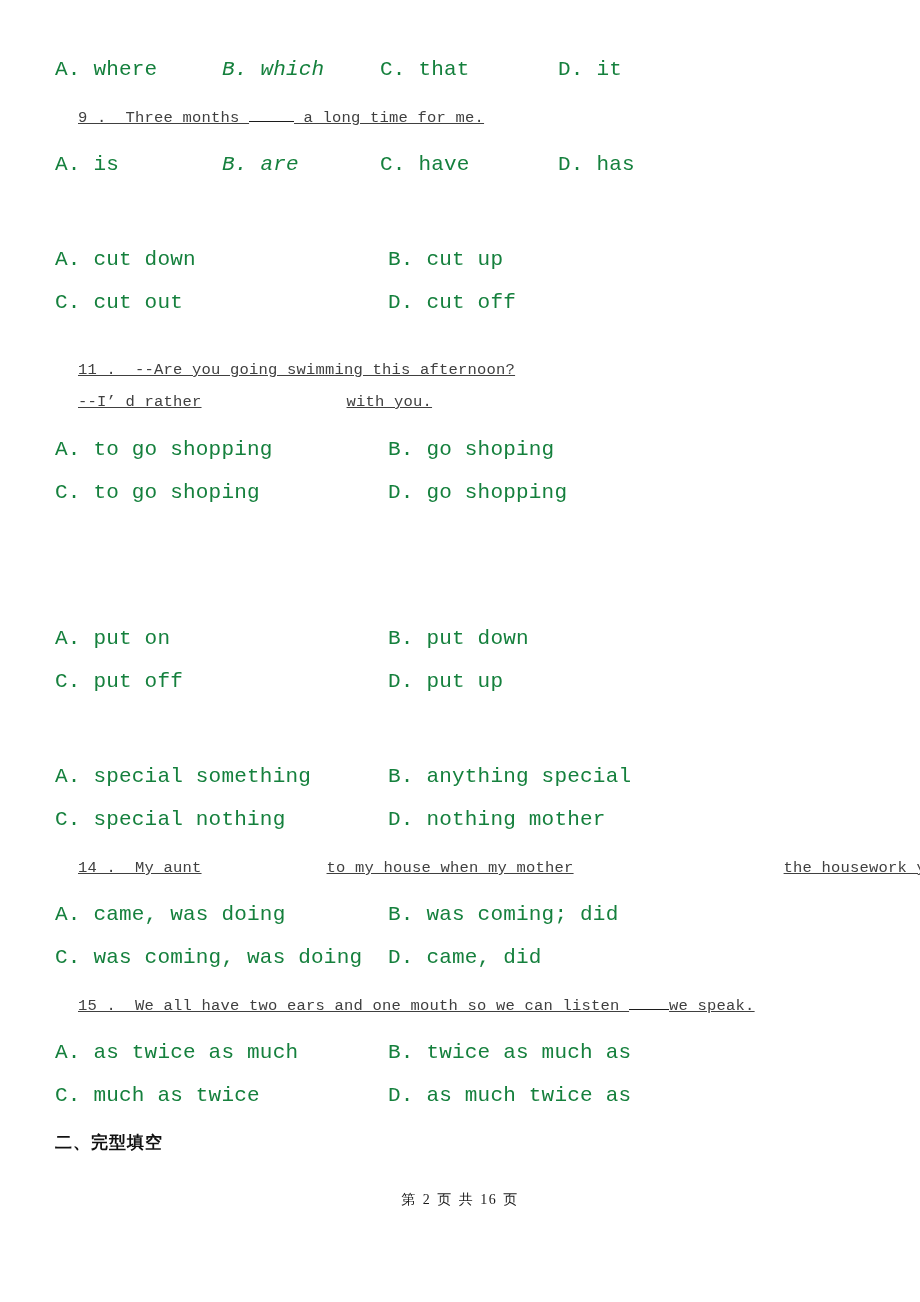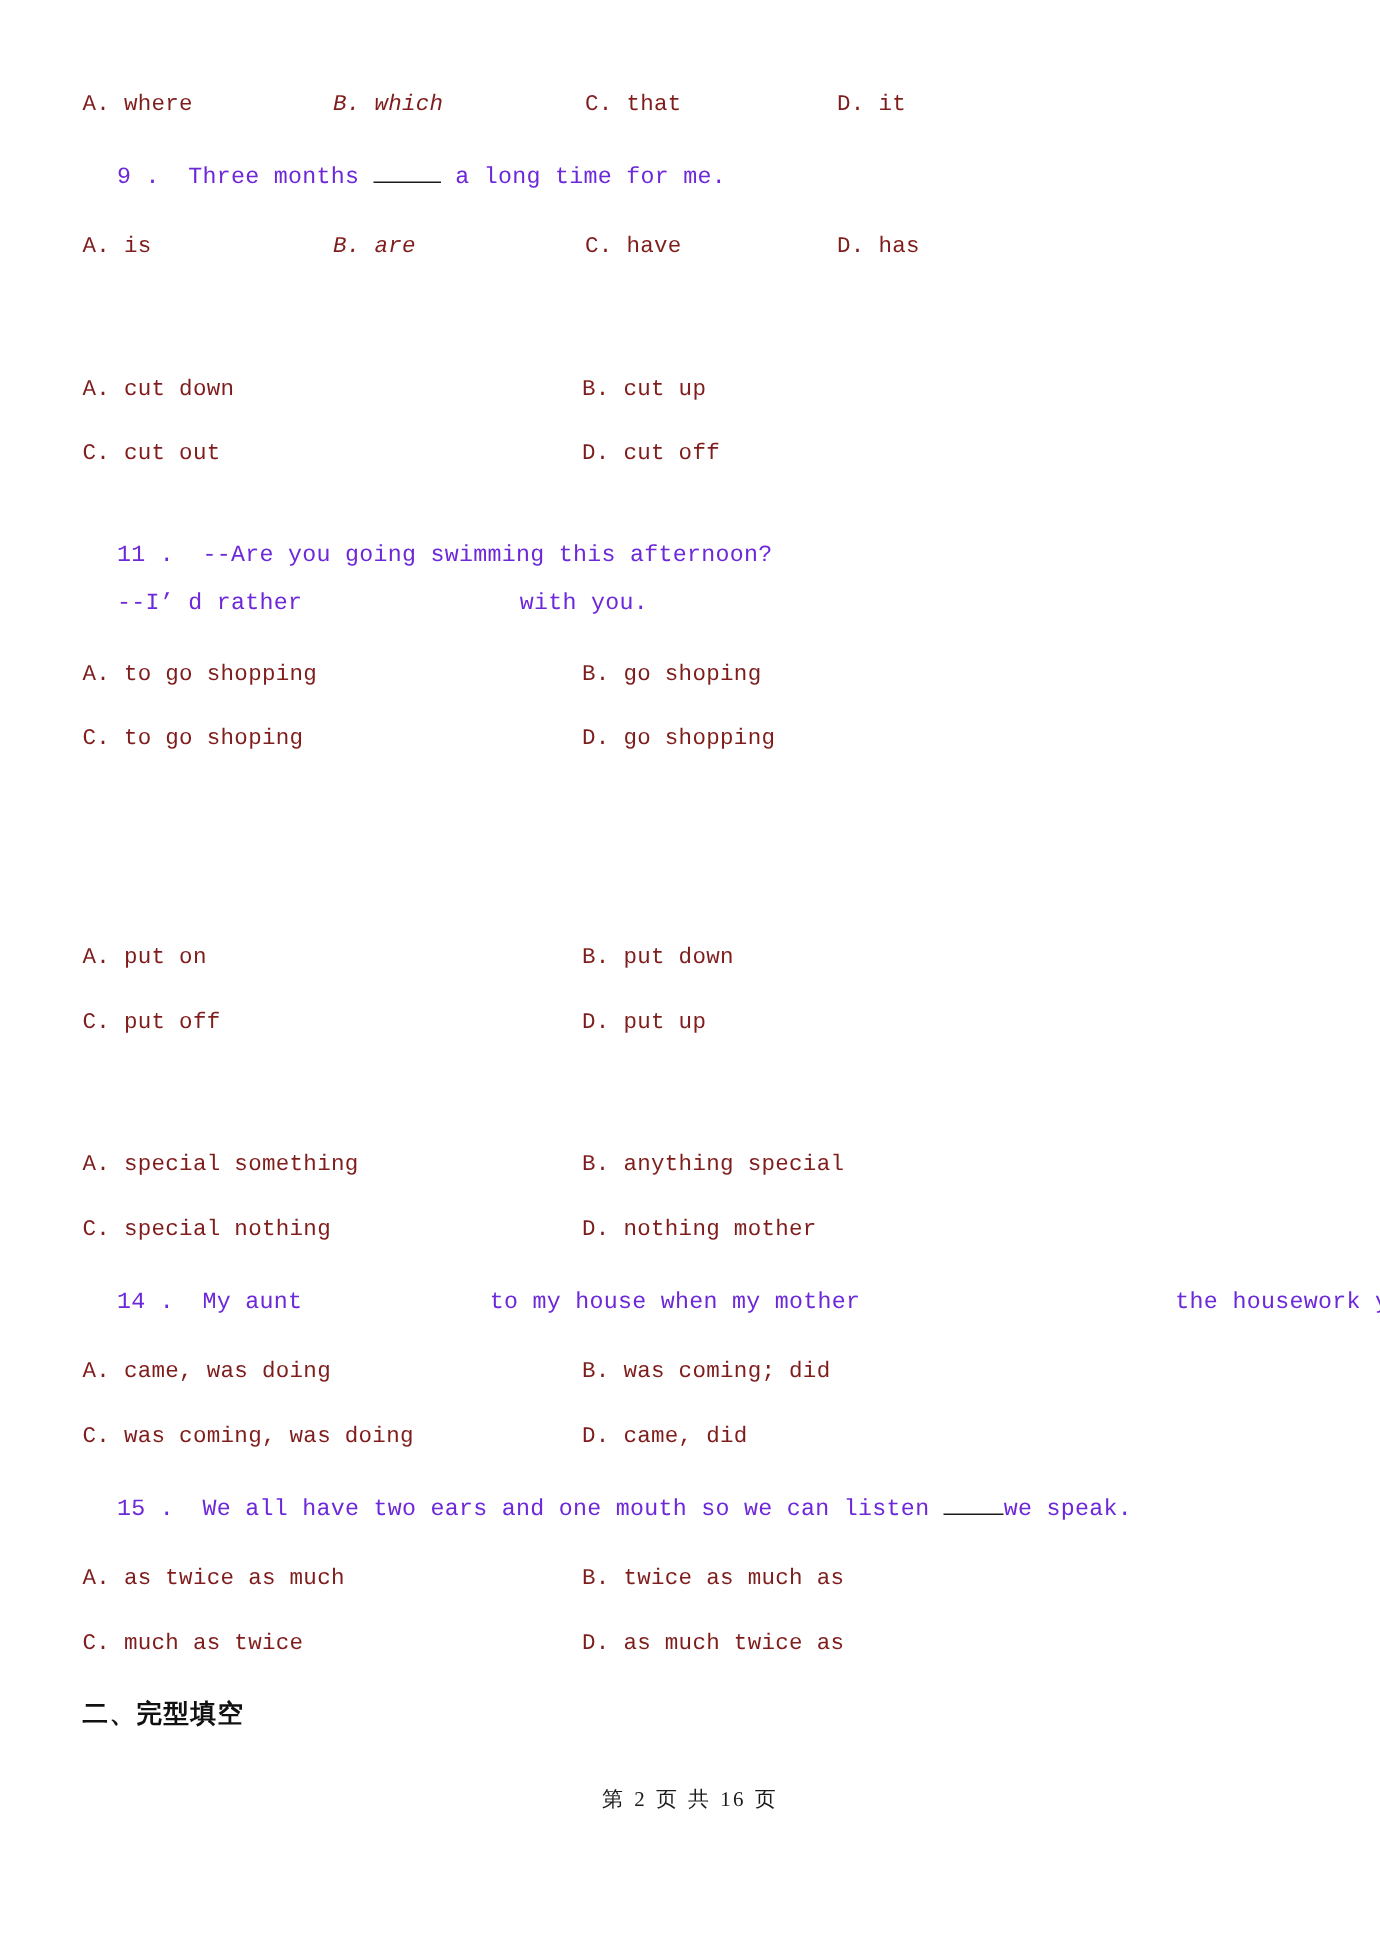--- a/index.html
+++ b/index.html
@@ -25,41 +25,42 @@
     box-sizing: border-box;
   }
 
   
   .qtext {
     position: absolute;
     font-size: 15.5px;
     line-height: 20px;
     letter-spacing: 0.2px;
     white-space: pre;
-    color: #6d28d9;
+    color: #404040;
+    text-decoration: underline;
   }
 
   .stem {
     left: 78px;
     font-size: 15.5px;
   }
 
   .opt {
     position: absolute;
-    font-size: 15px;
+    font-size: 21px;
     line-height: 20px;
     white-space: pre;
-    color: #7f1d1d;
+    color: #15803d;
     letter-spacing: 0.2px;
   }
 
   
   .col-a { left: 55px; }
   .col-b4 { left: 222px; font-style: italic; }
-  .col-c4 { left: 390px; }
+  .col-c4 { left: 380px; }
   .col-d4 { left: 558px; }
 
   
   .col-b2 { left: 388px; }
 
   
   .blank {
     display: inline-block;
     border-bottom: 1px solid #1c1c1c;
     height: 13px;

